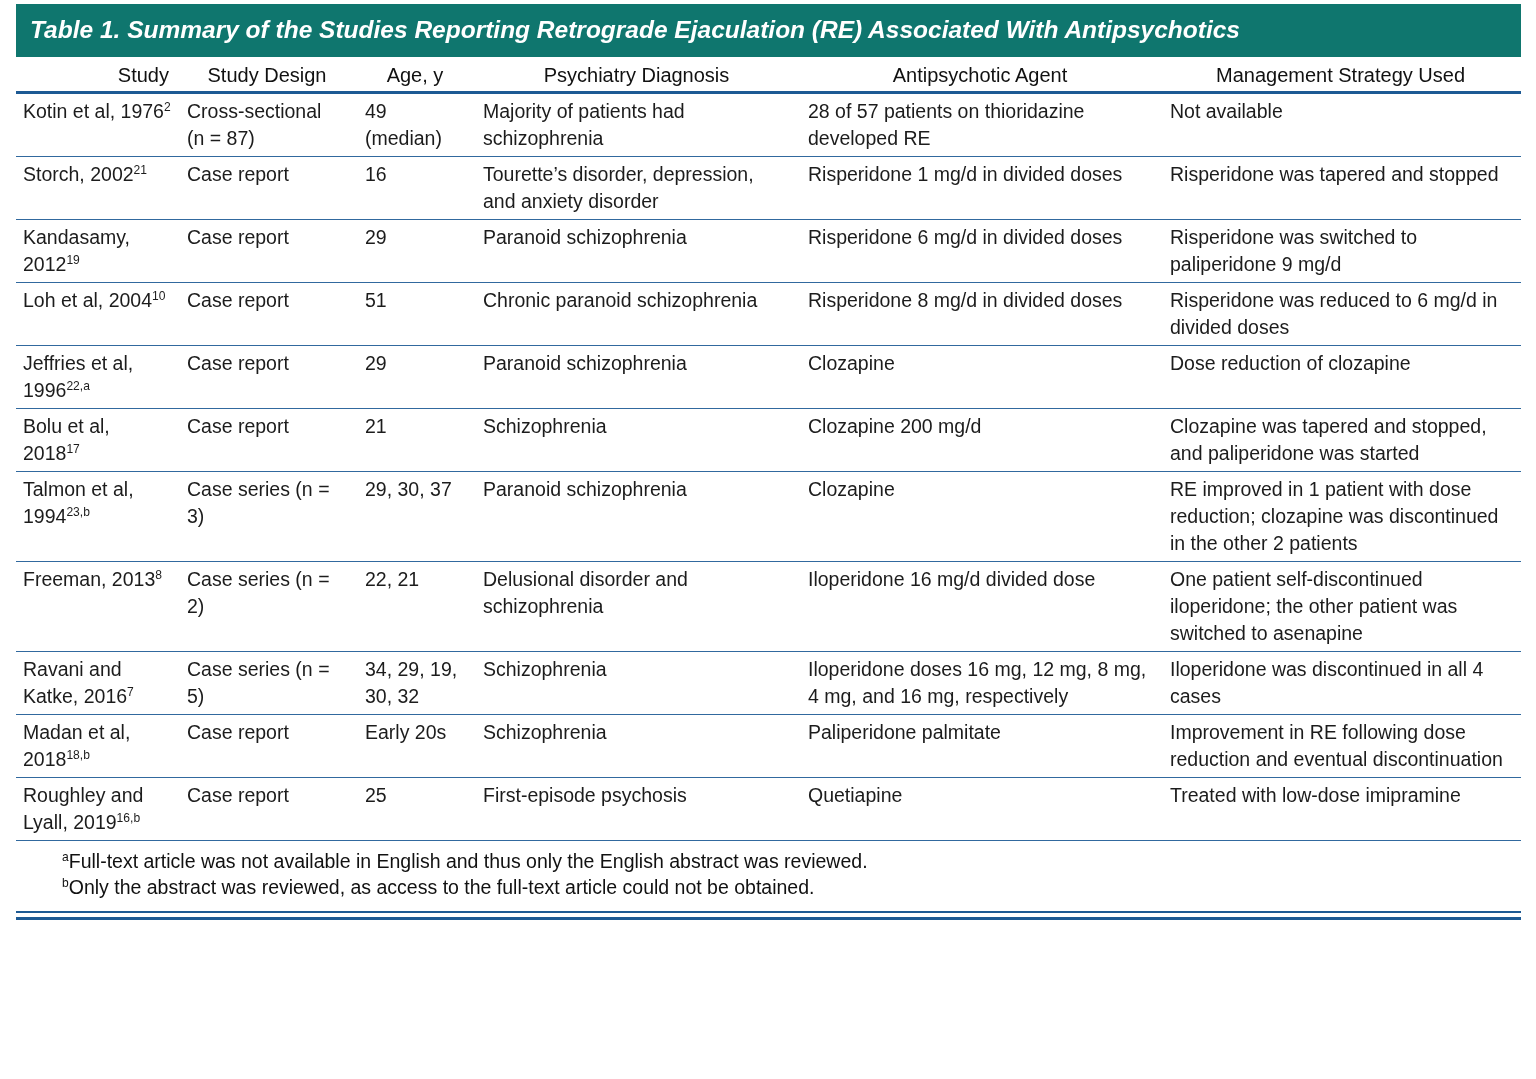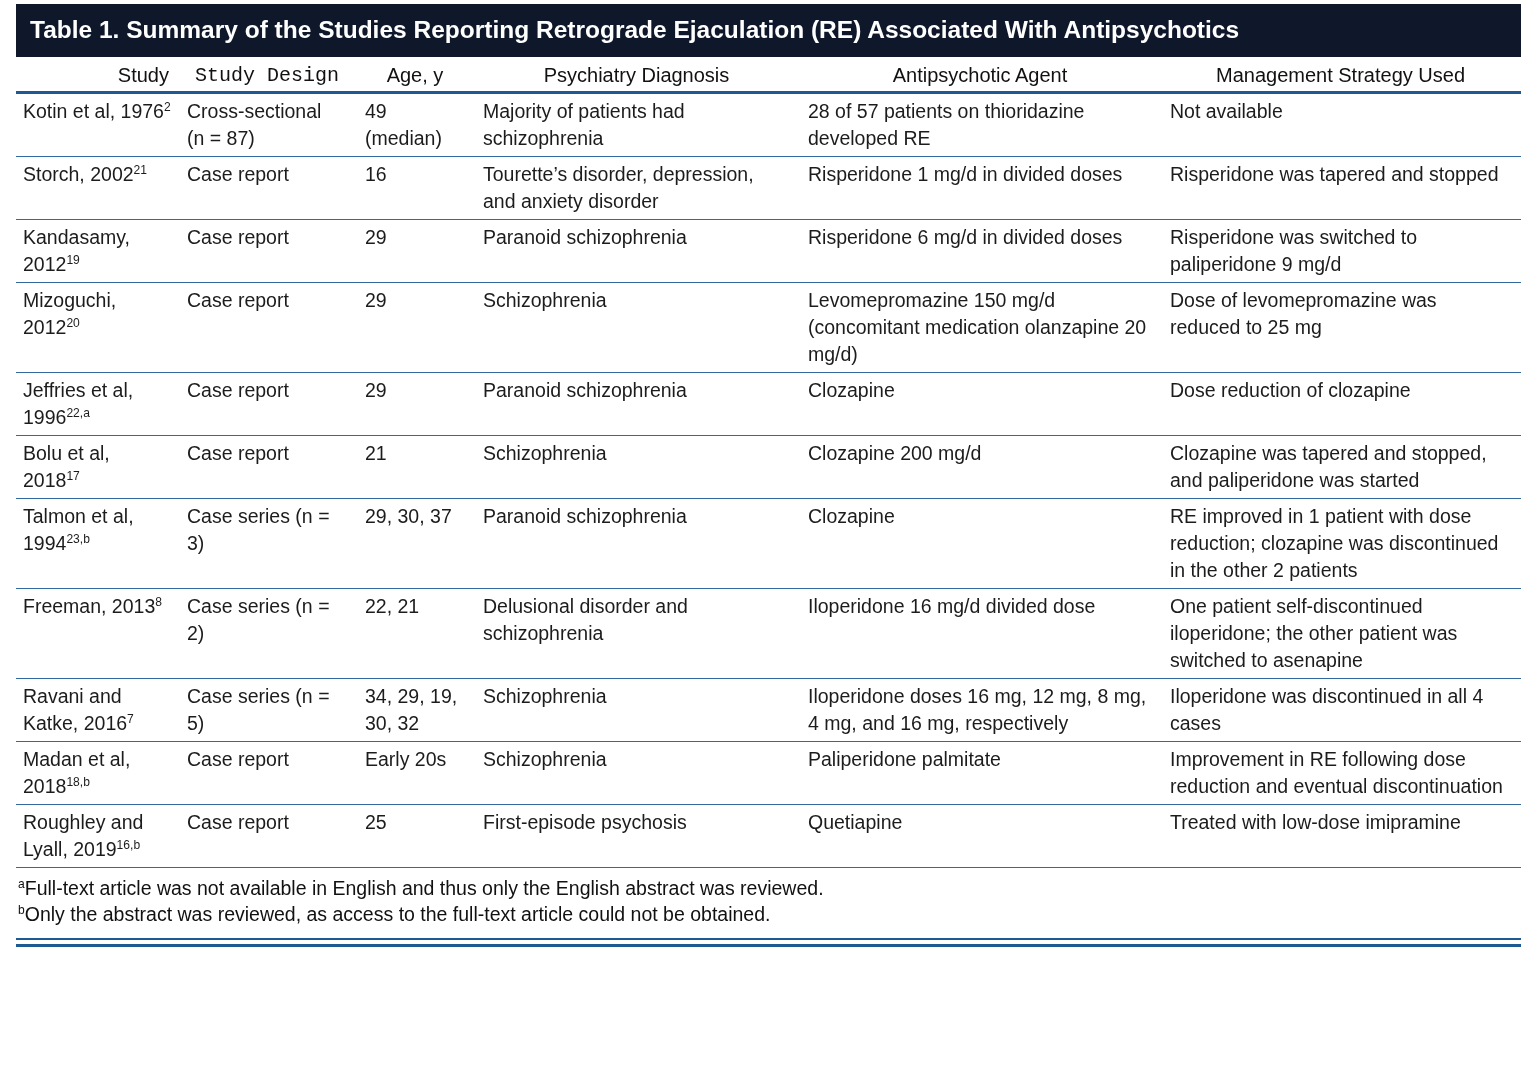--- a/index.html
+++ b/index.html
@@ -7,46 +7,47 @@
   body {
     width: 1536px;
     height: 1079px;
     overflow: hidden;
     font-family: "Liberation Sans", "DejaVu Sans", sans-serif;
     color: #1c1c1c;
   }
   .page { padding: 4px 15px 0 16px; }
 
   .title-bar {
-    background: #0f172a;
+    background: #0f766e;
     color: #ffffff;
     font-weight: bold;
     font-size: 24.5px;
     line-height: 1.15;
     padding: 12px 14px 13px 14px;
+    font-style: italic;
   }
 
   table.studies {
     width: 100%;
     border-collapse: collapse;
     table-layout: fixed;
   }
   table.studies th {
     font-weight: normal;
     font-size: 20px;
     color: #111111;
     text-align: center;
     vertical-align: bottom;
     padding: 7px 10px 4px 8px;
     border-bottom: 3px solid #1d5a94;
     white-space: nowrap;
     overflow: hidden;
   }
   table.studies th.col-0 { text-align: right; padding-left: 7px; }
-  table.studies th.col-1 { width: 178px; font-family: Liberation Mono, monospace; }
+  table.studies th.col-1 { width: 178px; }
   table.studies th.col-0 { width: 163px; }
   table.studies th.col-2 { width: 118px; }
   table.studies th.col-3 { width: 325px; text-align: center; }
   table.studies th.col-4 { width: 362px; }
   table.studies th.col-5 { width: auto; }
 
   table.studies td {
     font-size: 19.5px;
     line-height: 27px;
     vertical-align: top;
@@ -60,20 +61,21 @@
     font-size: 0.62em;
     line-height: 0;
     vertical-align: super;
   }
 
   .footnotes {
     padding: 7px 0 4px 2px;
     font-size: 19.5px;
     line-height: 26px;
     color: #111111;
+    margin-left: 44px;
   }
   .footnote sup { vertical-align: super; }
 
   .bottom-rule {
     margin-top: 7px;
     height: 9px;
     border-top: 2px solid #1d5a94;
     border-bottom: 3px solid #1d5a94;
   }
 </style>
@@ -116,26 +118,26 @@
         </tr>
         <tr>
           <td class="col-0"><span>Kandasamy, 2012</span><sup>19</sup></td>
           <td class="col-1">Case report</td>
           <td class="col-2">29</td>
           <td class="col-3">Paranoid schizophrenia</td>
           <td class="col-4">Risperidone 6 mg/d in divided doses</td>
           <td class="col-5">Risperidone was switched to paliperidone 9 mg/d</td>
         </tr>
         <tr>
-          <td class="col-0"><span>Mizoguchi, 2012</span><sup>20</sup></td>
-          <td class="col-1">Case report</td>
-          <td class="col-2">29</td>
-          <td class="col-3">Schizophrenia</td>
-          <td class="col-4">Levomepromazine 150 mg/d (concomitant medication olanzapine 20 mg/d)</td>
-          <td class="col-5">Dose of levomepromazine was reduced to 25 mg</td>
+          <td class="col-0"><span>Loh et al, 2004</span><sup>10</sup></td>
+          <td class="col-1">Case report</td>
+          <td class="col-2">51</td>
+          <td class="col-3">Chronic paranoid schizophrenia</td>
+          <td class="col-4">Risperidone 8 mg/d in divided doses</td>
+          <td class="col-5">Risperidone was reduced to 6 mg/d in divided doses</td>
         </tr>
         <tr>
           <td class="col-0"><span>Jeffries et al, 1996</span><sup>22,a</sup></td>
           <td class="col-1">Case report</td>
           <td class="col-2">29</td>
           <td class="col-3">Paranoid schizophrenia</td>
           <td class="col-4">Clozapine</td>
           <td class="col-5">Dose reduction of clozapine</td>
         </tr>
         <tr>

